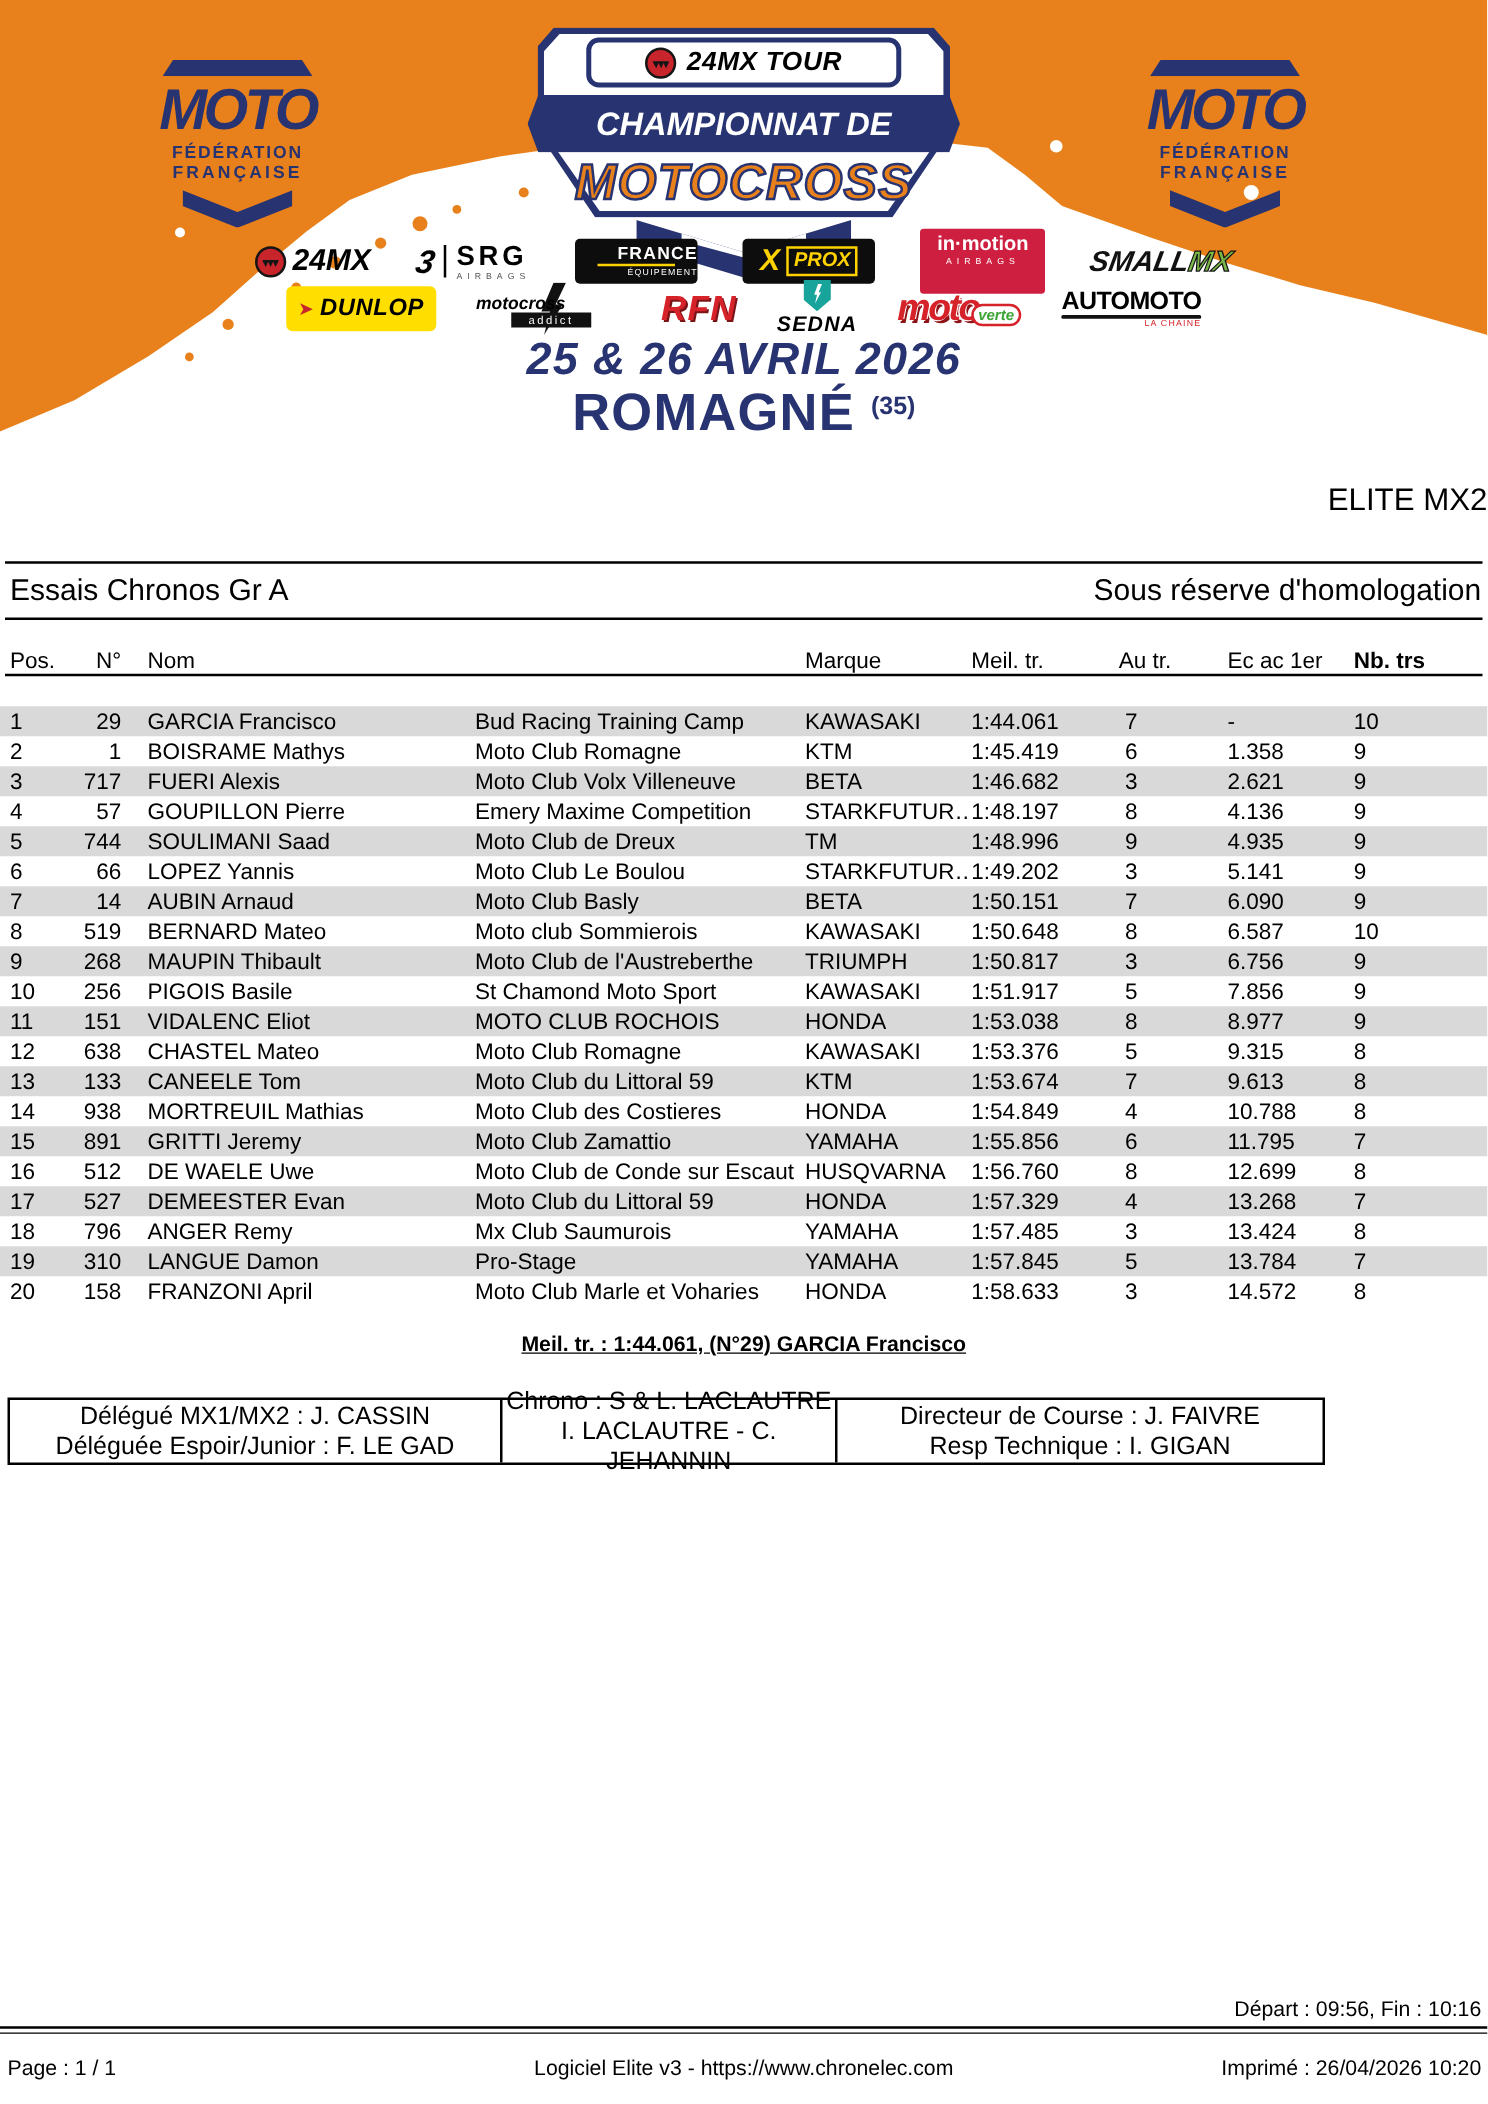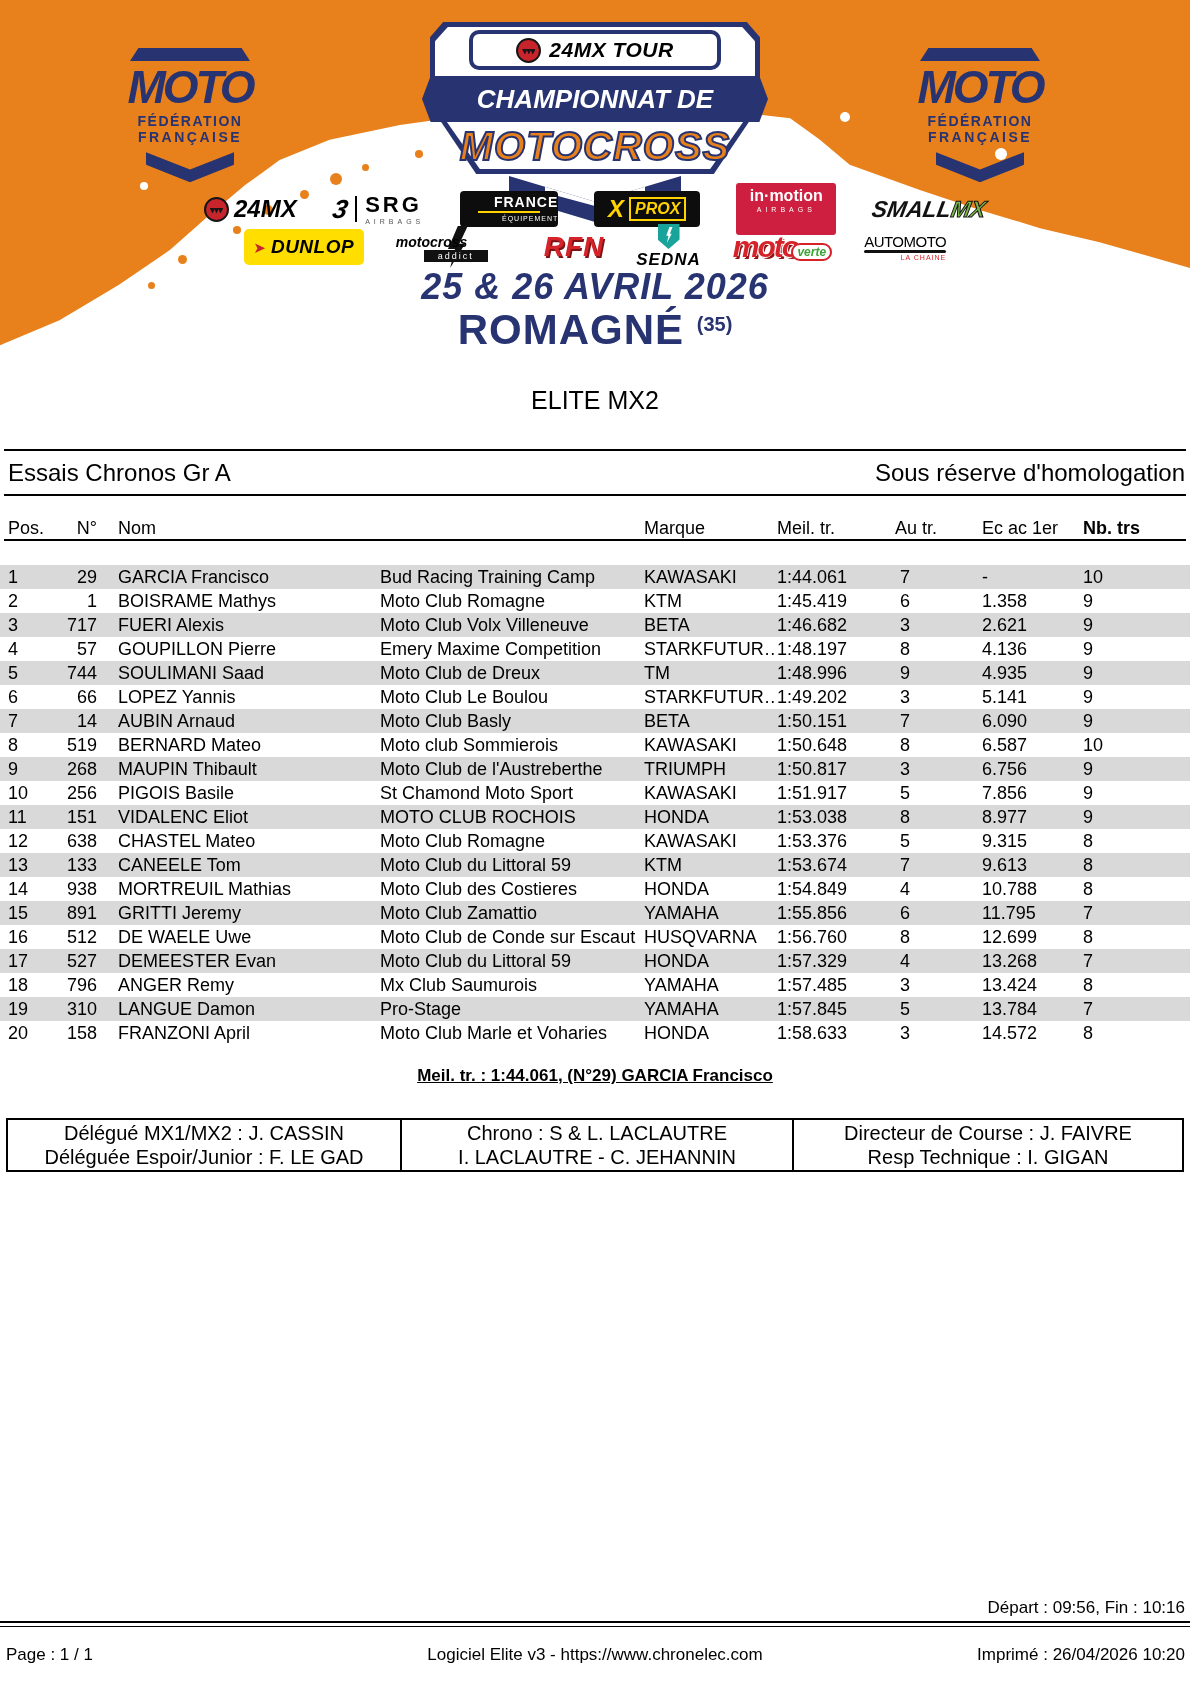--- a/index.html
+++ b/index.html
@@ -92,32 +92,32 @@
     clip-path:polygon(0 0,100% 0,100% 62%,50% 100%,0 62%);position:relative;}
   .sed-bolt{position:absolute;left:8px;top:3px;width:7px;height:16px;background:#fff;
     clip-path:polygon(55% 0,100% 0,62% 42%,88% 42%,20% 100%,42% 55%,10% 55%);}
   .sed-t{font-size:17px;font-weight:900;font-style:italic;letter-spacing:1px;margin-top:1px;}
   .sp-mv{position:relative;font-style:italic;font-weight:900;padding-right:34px;}
   .mv-a{font-size:30px;color:#D6232A;letter-spacing:-2px;
     text-shadow:-1px -1px 0 #fff,1px -1px 0 #fff,-1px 1px 0 #fff,2px 2px 0 #8e1417;}
   .mv-b{position:absolute;right:0;bottom:3px;font-size:12px;color:#3DA435;background:#fff;
     border:2px solid #D6232A;border-radius:10px;padding:0 4px;}
   .sp-auto{text-align:right;}
-  .auto-t{font-size:15px;font-weight:400;letter-spacing:-.5px;line-height:1;}
+  .auto-t{font-size:20px;font-weight:700;letter-spacing:-.5px;line-height:1;}
   .auto-line{height:3px;background:#111;border-radius:2px;margin-top:1px;}
   .auto-sub{font-size:7px;color:#D6232A;letter-spacing:1px;margin-top:1px;}
 
   .date-line{position:absolute;top:266px;left:0;width:1190px;text-align:center;
     font-size:36px;font-weight:900;font-style:italic;color:var(--navy);letter-spacing:1px;}
   .loc-line{position:absolute;top:306px;left:0;width:1190px;text-align:center;
     font-size:42px;font-weight:600;color:var(--navy);letter-spacing:1px;}
   .loc-dept{font-size:20px;font-weight:600;position:relative;top:-13px;letter-spacing:0;}
 
   
-  .doc-title{position:absolute;top:386px;left:0;width:1190px;text-align:center;font-size:25px;}
+  .doc-title{position:absolute;top:386px;left:0;width:1190px;text-align:right;font-size:25px;}
   .line{position:absolute;left:4px;width:1182px;height:2px;background:#000;}
   .session-left{position:absolute;left:8px;top:459px;font-size:24px;}
   .session-right{position:absolute;right:5px;top:459px;font-size:24px;}
 
   .th{position:absolute;top:518px;font-size:18px;}
   .h-pos{left:8px;} .h-num{left:40px;width:57px;text-align:right;} .h-nom{left:118px;}
   .h-club{left:380px;margin-top:47px;} .h-marque{left:644px;} .h-meil{left:777px;} .h-au{left:895px;}
   .h-ec{left:982px;} .h-nb{left:1083px;font-weight:700;}
 
   .t-rows{position:absolute;left:0;top:565px;width:1190px;}
@@ -125,21 +125,21 @@
   .t-row.stripe{background:var(--stripe);}
   .t-row span{position:absolute;white-space:nowrap;}
   .c-pos{left:8px;} .c-num{left:40px;width:57px;text-align:right;} .c-nom{left:118px;}
   .c-club{left:380px;} .c-marque{left:644px;width:130px;overflow:hidden;}
   .c-meil{left:777px;} .c-au{left:885px;width:40px;text-align:center;}
   .c-ec{left:982px;} .c-nb{left:1083px;}
 
   .bestlap{position:absolute;top:1066px;left:0;width:1190px;text-align:center;
     font-size:17px;font-weight:700;text-decoration:underline;}
 
-  .offbox{position:absolute;left:6px;top:1118px;width:1178px;height:54px;border:2px solid #000;display:flex;}
+  .offbox{position:absolute;left:6px;top:1118px;width:1054px;height:54px;border:2px solid #000;display:flex;}
   .offcell{display:flex;flex-direction:column;justify-content:center;text-align:center;
     font-size:20px;line-height:24px;}
   .offcell.c1{width:392px;} .offcell.c2{width:390px;border-left:2px solid #000;}
   .offcell.c3{flex:1;border-left:2px solid #000;}
 
   .dep{position:absolute;right:5px;top:1598px;font-size:17px;}
   .dline{position:absolute;left:0;top:1621px;width:1190px;height:6px;
     border-top:2px solid #000;border-bottom:1px solid #000;}
   .f-page{position:absolute;left:6px;top:1645px;font-size:17px;}
   .f-soft{position:absolute;left:0;top:1645px;width:1190px;text-align:center;font-size:17px;}

